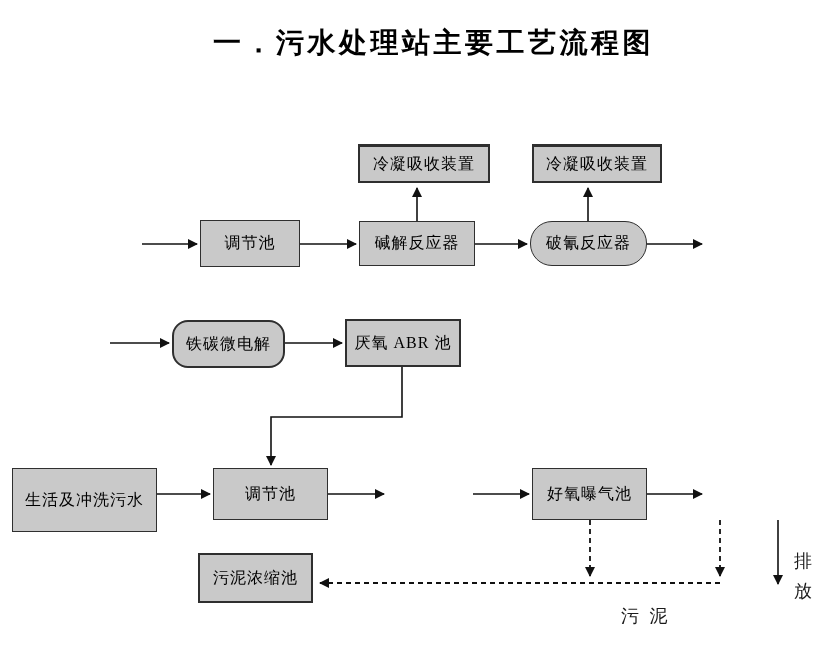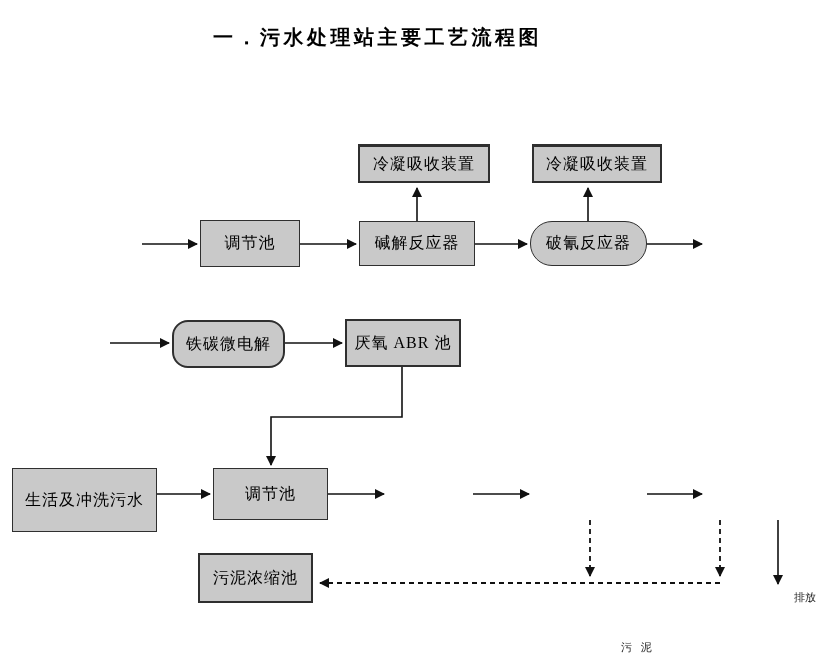--- a/index.html
+++ b/index.html
@@ -13,21 +13,21 @@
   .stage{
     position:relative;
     width:831px;height:661px;
     background:var(--page-bg);
     font-family:"Liberation Serif","DejaVu Serif",serif;
     color:#000;
     overflow:hidden;
   }
   .title{
     position:absolute;left:213px;top:24px;margin:0;
-    font-size:20px;font-weight:bold;letter-spacing:3.5px;
+    font-size:28px;font-weight:bold;letter-spacing:3.5px;
     white-space:nowrap;
     font-family:"Liberation Sans","DejaVu Sans",sans-serif;
   }
   .node{
     position:absolute;box-sizing:border-box;
     background:var(--node-fill);
     border:1.5px solid var(--node-border);
     display:flex;align-items:center;justify-content:center;
     font-size:16px;letter-spacing:1px;
     text-align:right;white-space:nowrap;
@@ -46,21 +46,21 @@
   #n-domestic     {left:12px; top:468px;width:145px;height:64px;}
   #n-reg2         {left:213px;top:468px;width:115px;height:52px;}
   #n-facultative  {left:387px;top:468px;width:86px; height:52px;}
   #n-aeration     {left:532px;top:468px;width:115px;height:52px;}
   #n-secondary    {left:705px;top:468px;width:87px; height:52px;}
   #n-sludge       {left:198px;top:553px;width:115px;height:50px;}
   .connectors{position:absolute;left:0;top:0;pointer-events:none;}
   .ln{stroke:var(--line-color);stroke-width:1.6;fill:none;}
   .lnd{stroke:var(--line-color);stroke-width:1.8;fill:none;stroke-dasharray:5 4;}
   .ah-fill{fill:var(--line-color);}
-  .lbl{position:absolute;font-size:11px;color:#1a1a1a;margin-top:36px;}
+  .lbl{position:absolute;font-size:18px;color:#1a1a1a;}
   #lbl-discharge{left:794px;top:546px;width:22px;line-height:30px;word-break:break-all;}
   #lbl-sludge{left:621px;top:604px;letter-spacing:3px;white-space:pre;}
 </style>
 </head>
 <body>
 
 <div class="stage">
 
   <h1 class="title">一．污水处理站主要工艺流程图</h1>
 
@@ -95,18 +95,19 @@
 
   <div class="node thick" id="n-condenser1">冷凝吸收装置</div>
   <div class="node thick" id="n-condenser2">冷凝吸收装置</div>
   <div class="node" id="n-reg1">调节池</div>
   <div class="node" id="n-alkaline">碱解反应器</div>
   <div class="node" id="n-cyanide">破氰反应器</div>
   <div class="node thick2" id="n-ironcarbon">铁碳微电解</div>
   <div class="node thick2" id="n-abr">厌氧 ABR 池</div>
   <div class="node" id="n-domestic">生活及冲洗污水</div>
   <div class="node" id="n-reg2">调节池</div>
+  <div class="node" id="n-aeration">好氧曝气池</div>
   <div class="node thick2" id="n-sludge">污泥浓缩池</div>
 
   <div class="lbl" id="lbl-discharge">排放</div>
   <div class="lbl" id="lbl-sludge">污 泥</div>
 
 </div>
 
 </body></html>

